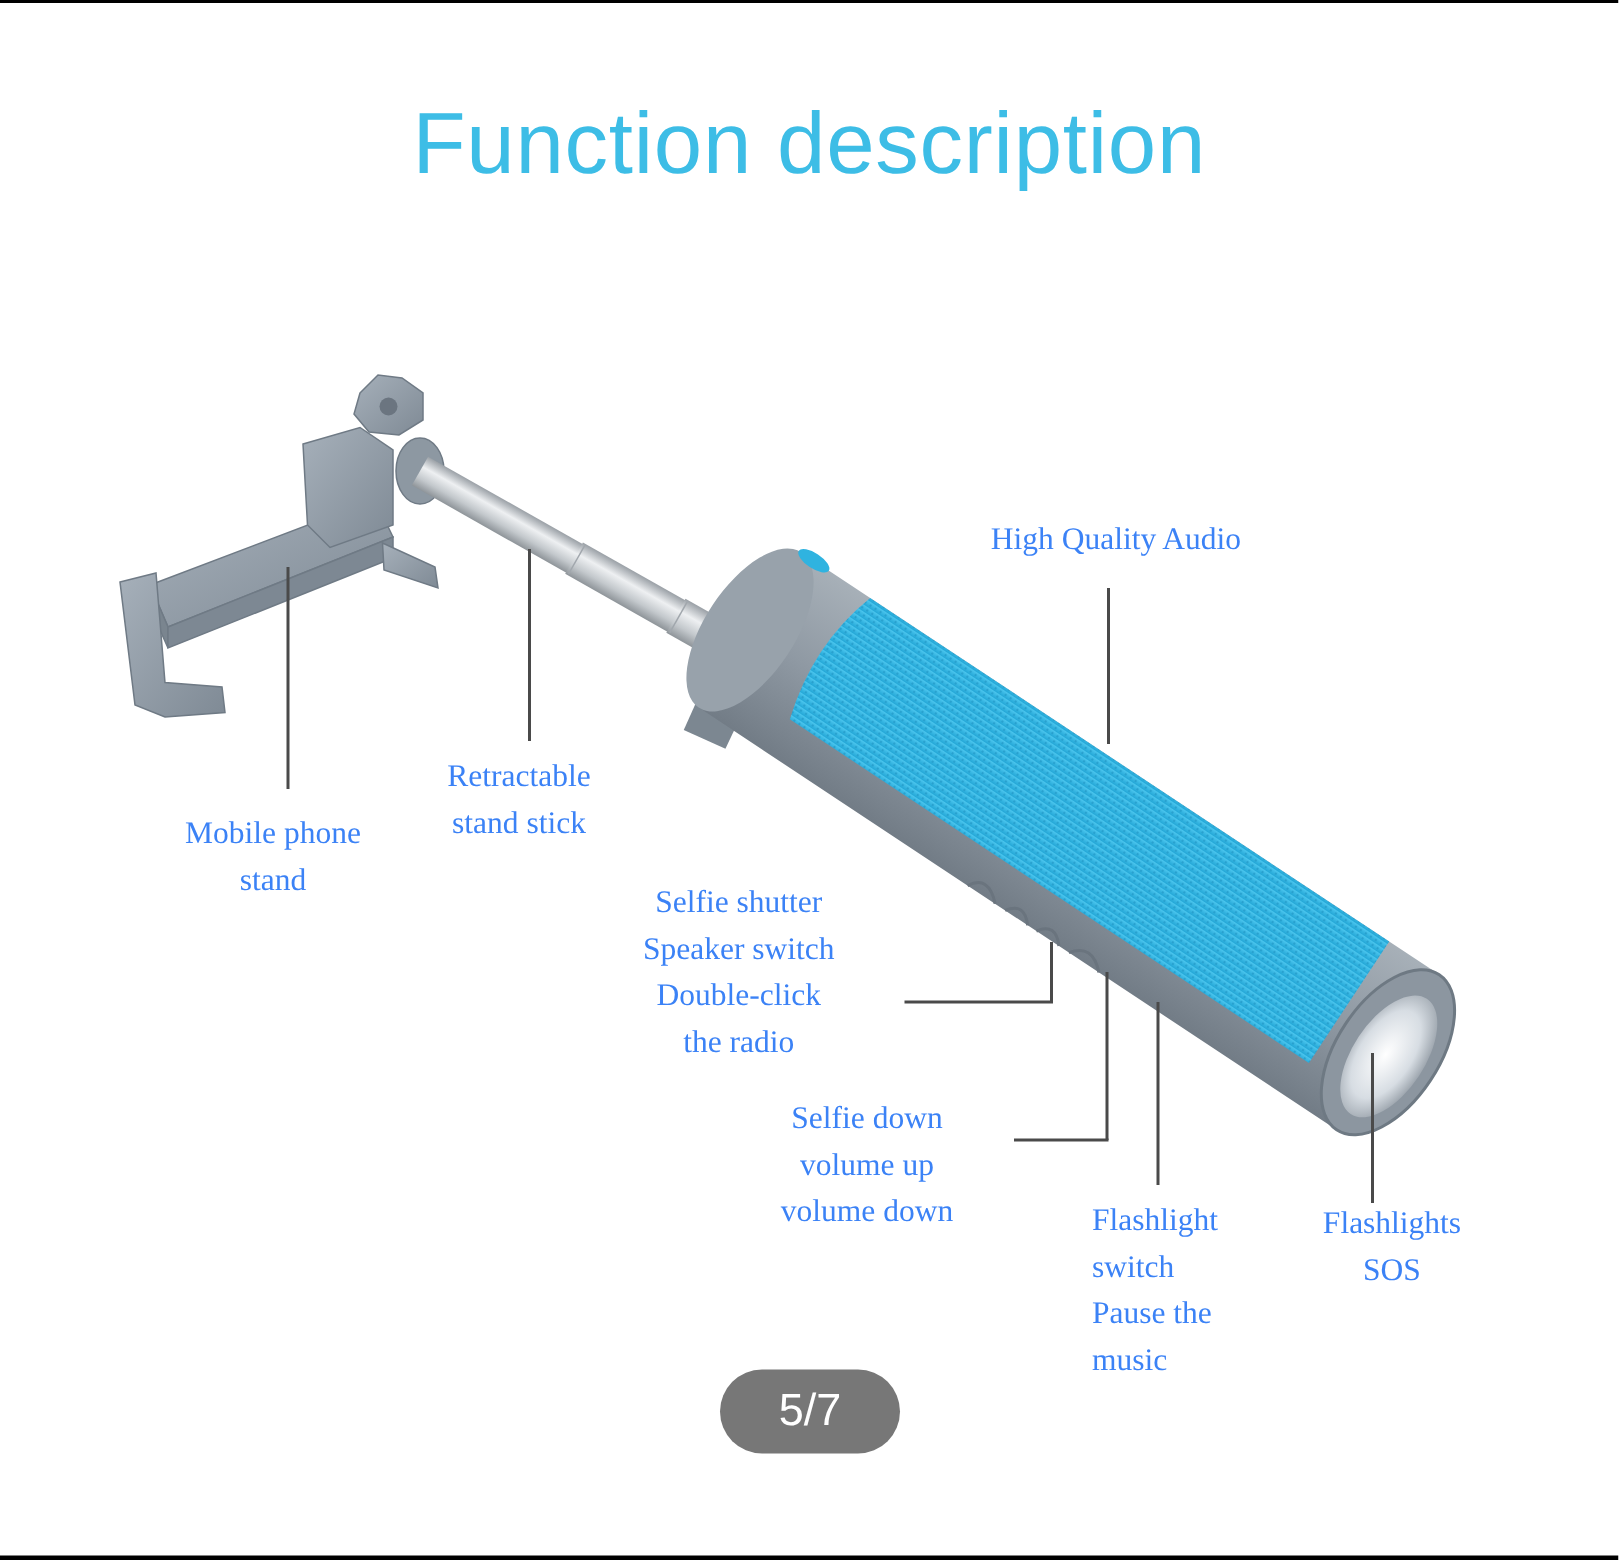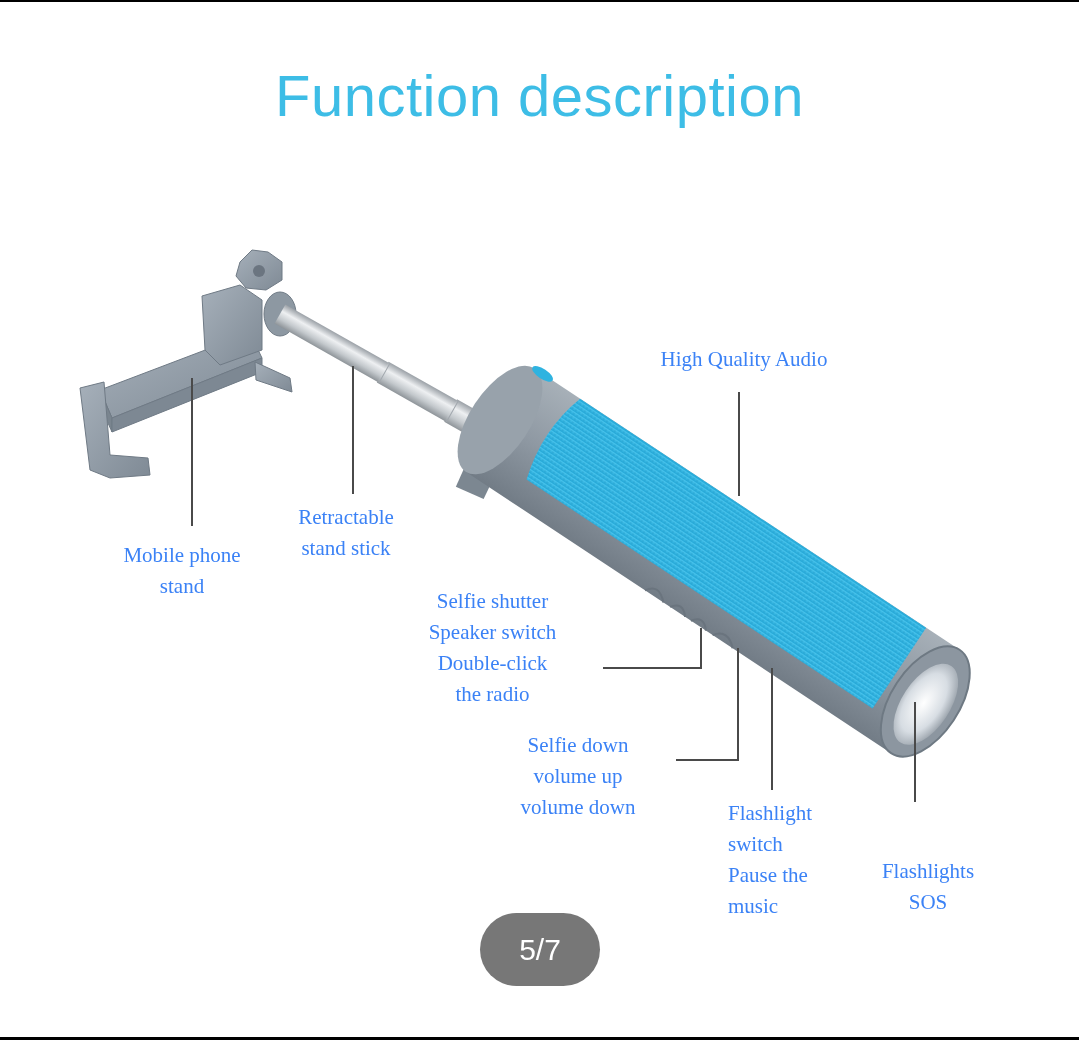--- a/index.html
+++ b/index.html
@@ -18,21 +18,21 @@
     .product { position: absolute; left: 0; top: 0; width: 1079px; height: 1040px; }
     .label {
       position: absolute; font-family: Liberation Serif, serif; font-size: 21px;
       line-height: 31px; color: #3b82f6; white-space: pre-line;
     }
     .label.right { text-align: center; }
     .label.center { text-align: center; }
     .label.left { text-align: left; }
     .leader { position: absolute; background: #4a4a4a; }
     .pager {
-      position: absolute; left: 480px; top: 913px; width: 120px; height: 73px;
+      position: absolute; left: 480px; top: 913px; width: 120px; height: 56px;
       border-radius: 37px; background: #777777; color: #ffffff;
       display: flex; align-items: center; justify-content: center;
       font-family: "Liberation Sans", sans-serif; font-size: 30px;
     }
   </style>
 </head>
 <body>
 
 <div class="top-bar"></div>
 
@@ -138,20 +138,20 @@
 Speaker switch
 Double-click
 the radio</div>
 <div class="label right" style="left:488px; top:730px; width:180px;">Selfie down
 volume up
 volume down</div>
 <div class="label left" style="left:711px; top:798px; width:140px;margin-left:17px;">Flashlight
 switch
 Pause the
 music</div>
-<div class="label center" style="left:858px; top:856px; width:140px;">Flashlights
+<div class="label center" style="left:858px; top:800px; width:140px;">Flashlights
 SOS</div>
 
 <div class="pager">
   <span>5/7</span>
 </div>
 
 <div class="bottom-bar"></div>
 
 </body></html>

